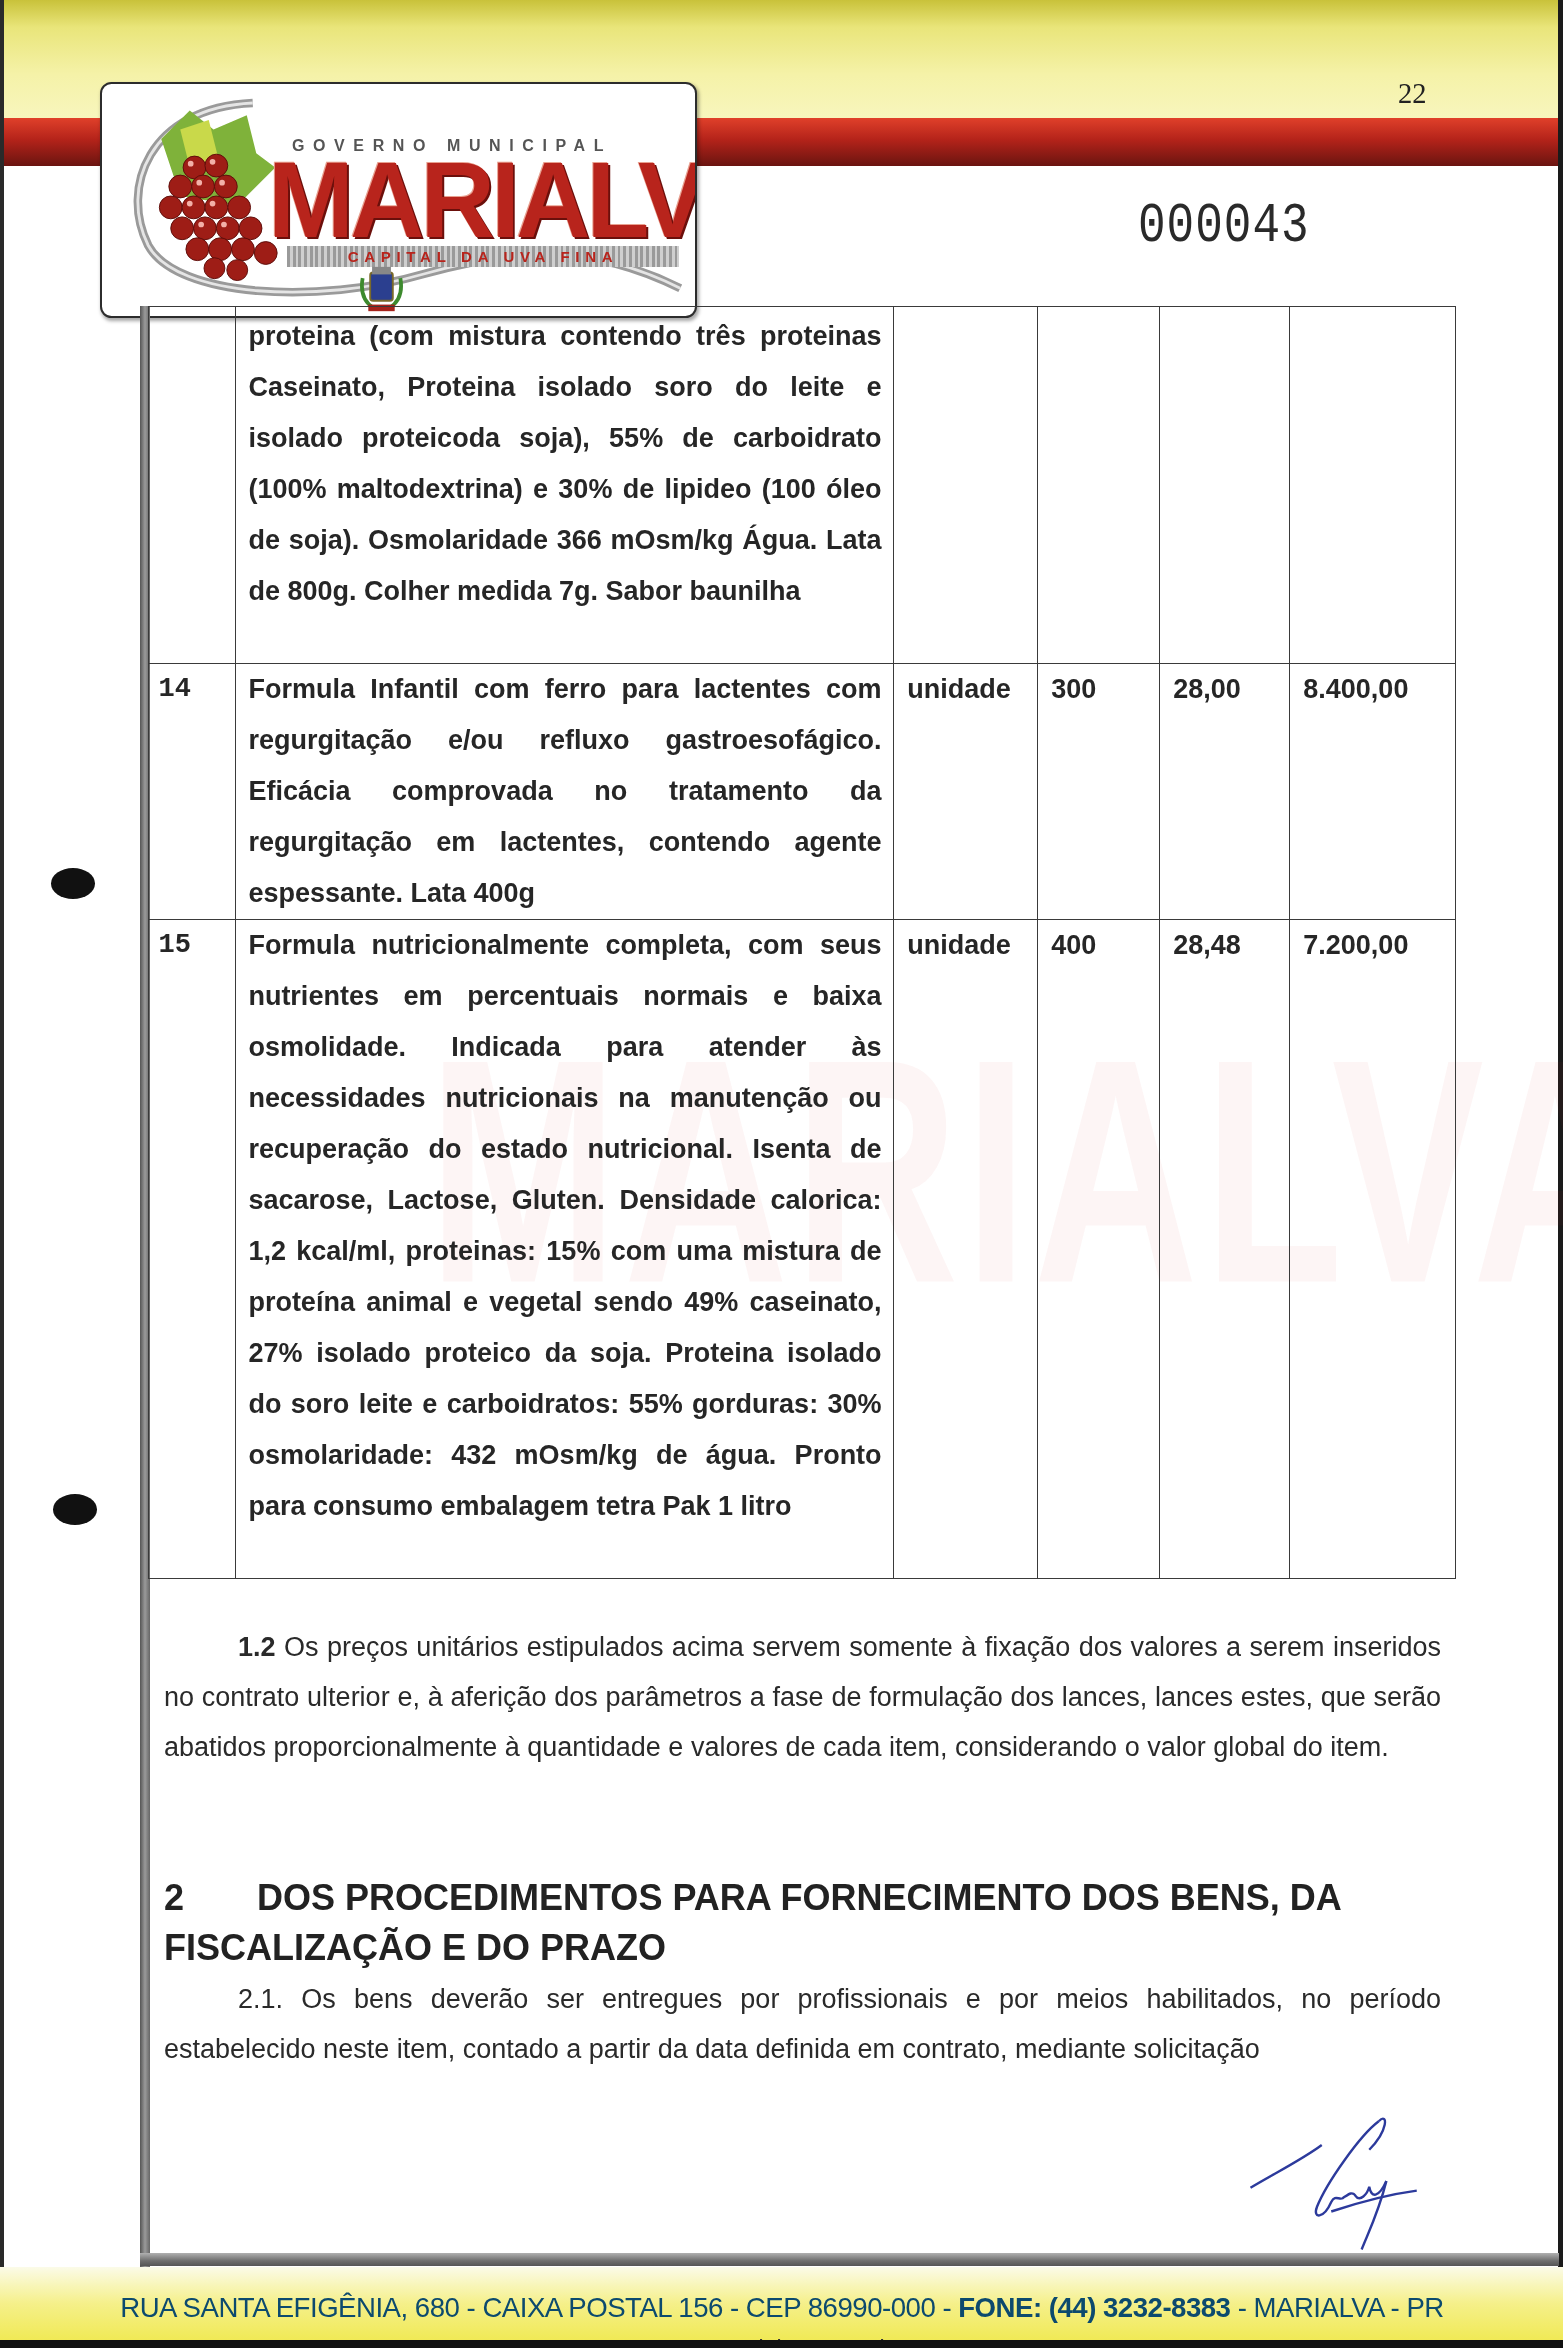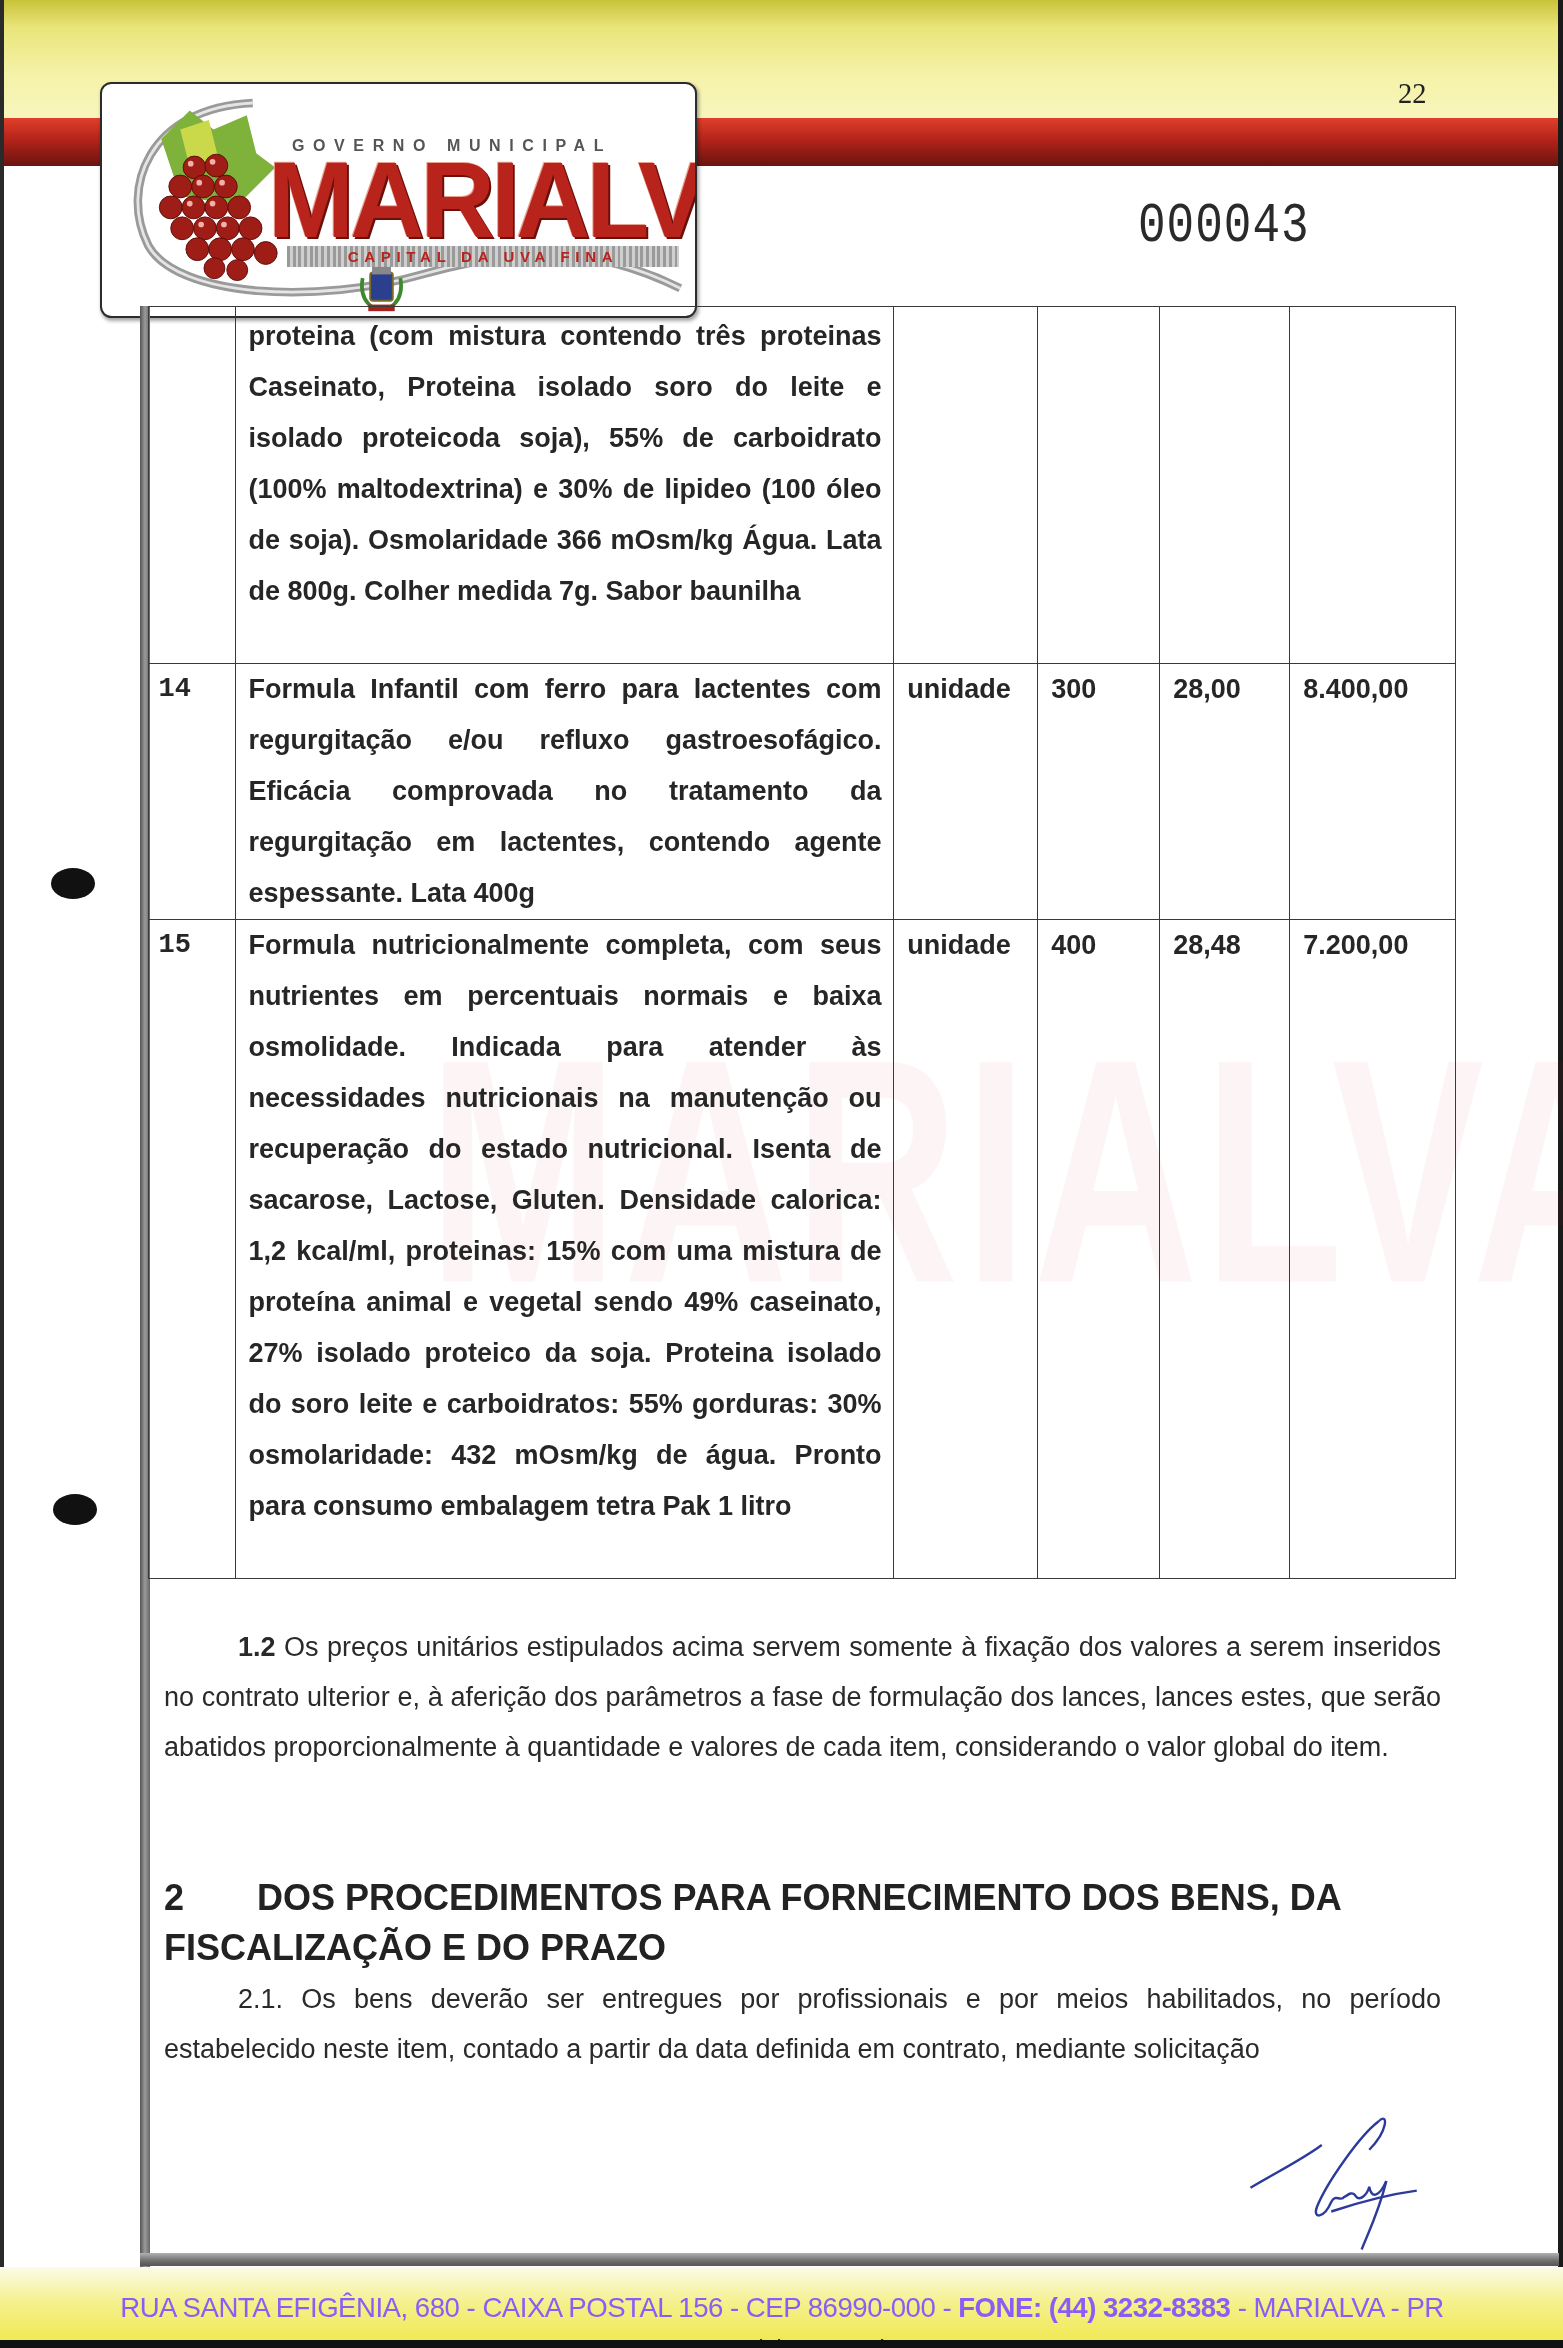--- a/index.html
+++ b/index.html
@@ -25,21 +25,21 @@
   #items-table td.desc { padding:0 11.4px 0 12.4px; text-align:justify; text-align-last:left; }
   #items-table td.num { padding-left:9.5px;font-family:Liberation Mono, monospace; }
   #items-table td.val { padding-left:13.3px; font-weight:bold; font-size:27px; }
   #items-table td.val.b { font-weight:bold; }
   .watermark { left:428px; top:989px; font-size:228px; font-weight:bold; color:rgba(220,60,60,0.05); letter-spacing:5.7px; transform:scaleY(1.4); transform-origin:left top; pointer-events:none; }
   .para { left:164px; width:1277px; font-size:27px; line-height:50px; color:#2a2a2a; text-align:justify; text-align-last:left; }
   .para .indent { display:inline-block; width:74px; }
   .heading { left:164px; width:1277px; font-size:36px; line-height:50px; font-weight:bold; color:#222; }
   .heading .num { display:inline-block; width:93px; }
   #footer-band { left:0; top:2267px; width:1564px; height:81px; background:linear-gradient(to bottom,#fbfbe8 0%,#f5f08a 45%,#efe84a 100%); }
-  #footer-text { left:0; width:1564px; top:2292px; text-align:center; font-size:27.6px; color:#8b5cf6; letter-spacing:-0.5px; }
+  #footer-text { left:0; width:1564px; top:2292px; text-align:center; font-size:27.6px; color:#0c4a6e; letter-spacing:-0.5px; }
   #footer-text b { font-weight:bold; }
   #footer-url { left:0; width:1564px; top:2332px; height:8.6px; overflow:hidden; text-align:center; font-size:23px; line-height:34px; color:#333; }
   #footer-bottom { left:0; top:2340px; width:1564px; height:8.6px; background:#111; }
   #signature { left:1236px; top:2107px; }
 </style>
 </head>
 <body>
 
 <div class="abs" id="top-band"></div>
 <div class="abs" id="red-band"></div>

